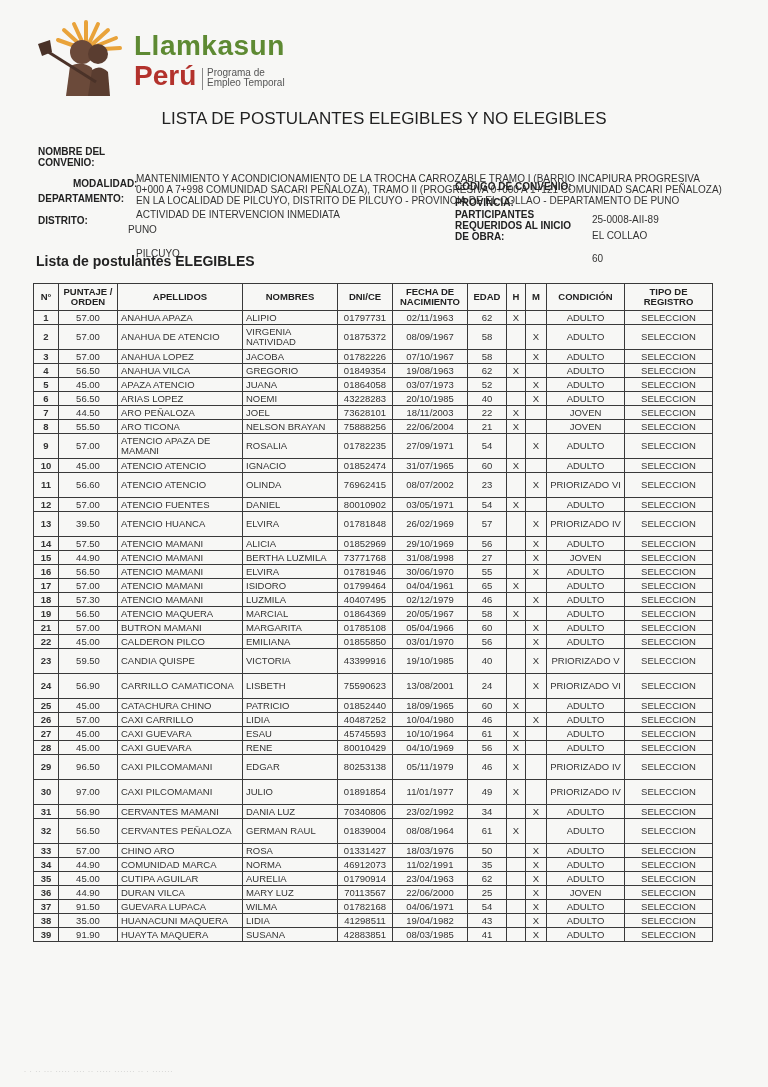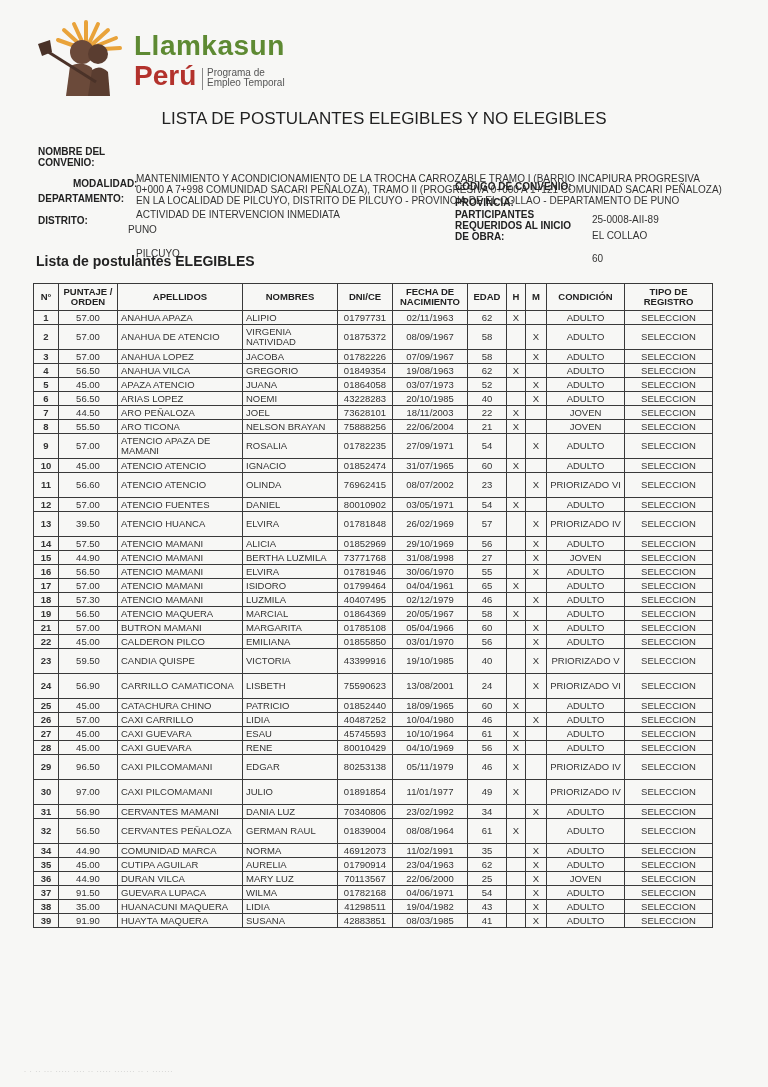--- a/index.html
+++ b/index.html
@@ -125,21 +125,21 @@
         <td class="c">X</td>
         <td class="c">ADULTO</td>
         <td class="c">SELECCION</td>
       </tr>
       <tr>
         <td class="n">3</td>
         <td class="c">57.00</td>
         <td>ANAHUA LOPEZ</td>
         <td>JACOBA</td>
         <td class="c">01782226</td>
-        <td class="c">07/09/1967</td>
+        <td class="c">07/10/1967</td>
         <td class="c">58</td>
         <td class="c"></td>
         <td class="c">X</td>
         <td class="c">ADULTO</td>
         <td class="c">SELECCION</td>
       </tr>
       <tr>
         <td class="n">4</td>
         <td class="c">56.50</td>
         <td>ANAHUA VILCA</td>
@@ -497,20 +497,33 @@
         <td>GERMAN RAUL</td>
         <td class="c">01839004</td>
         <td class="c">08/08/1964</td>
         <td class="c">61</td>
         <td class="c">X</td>
         <td class="c"></td>
         <td class="c">ADULTO</td>
         <td class="c">SELECCION</td>
       </tr>
       <tr>
+        <td class="n">33</td>
+        <td class="c">57.00</td>
+        <td>CHINO ARO</td>
+        <td>ROSA</td>
+        <td class="c">01331427</td>
+        <td class="c">18/03/1976</td>
+        <td class="c">50</td>
+        <td class="c"></td>
+        <td class="c">X</td>
+        <td class="c">ADULTO</td>
+        <td class="c">SELECCION</td>
+      </tr>
+      <tr>
         <td class="n">34</td>
         <td class="c">44.90</td>
         <td>COMUNIDAD MARCA</td>
         <td>NORMA</td>
         <td class="c">46912073</td>
         <td class="c">11/02/1991</td>
         <td class="c">35</td>
         <td class="c"></td>
         <td class="c">X</td>
         <td class="c">ADULTO</td>

